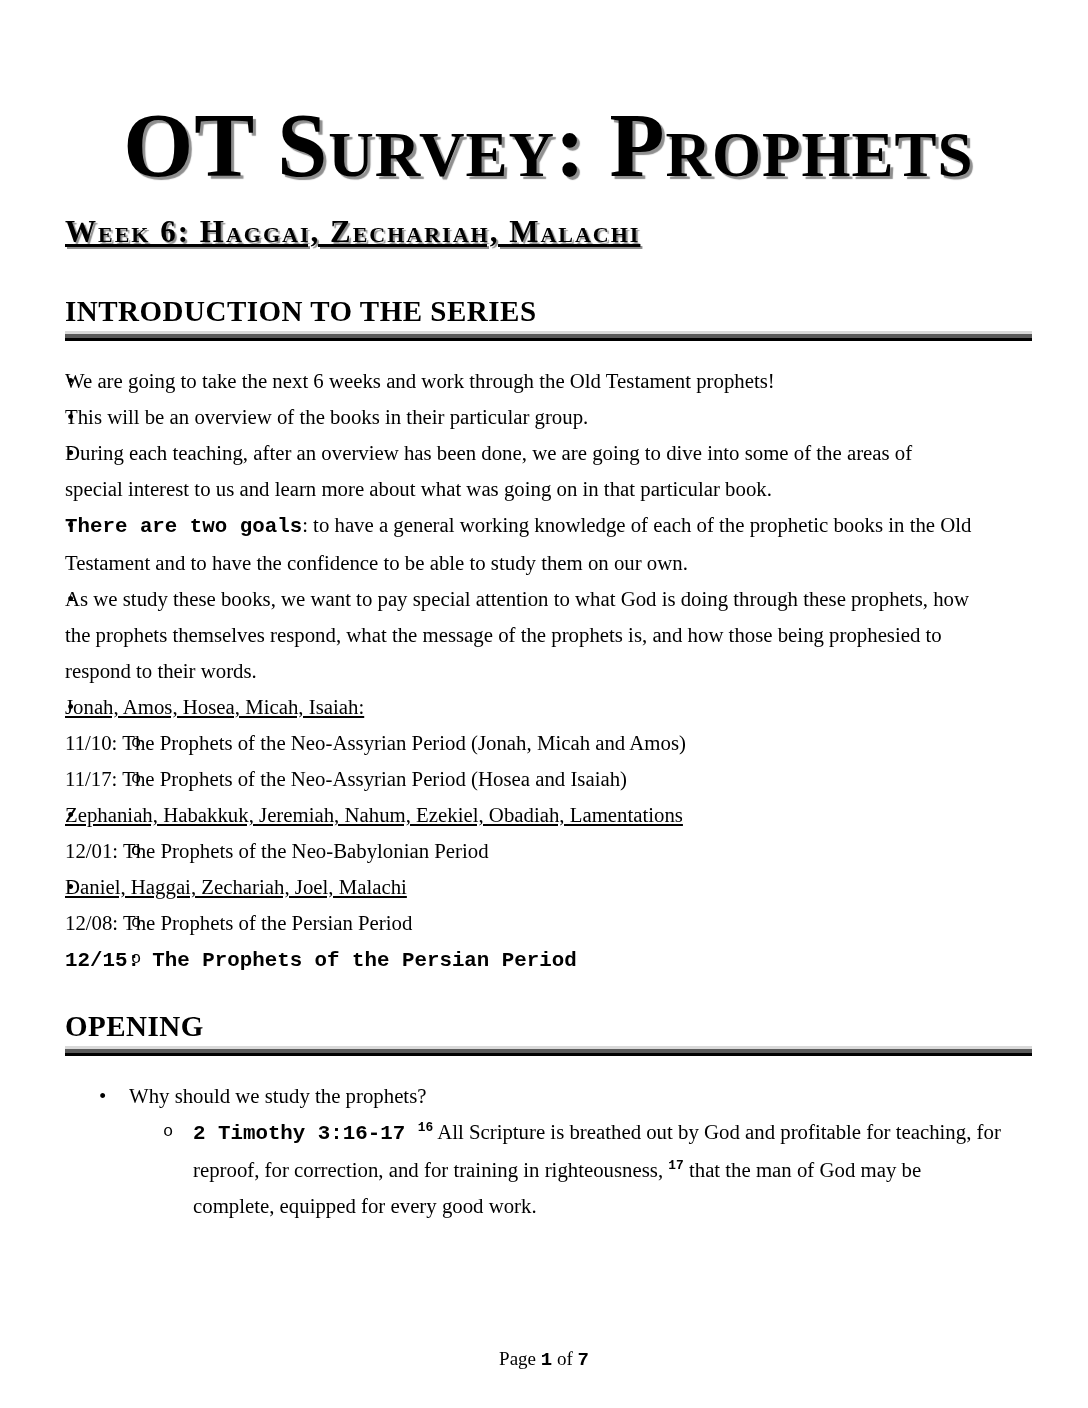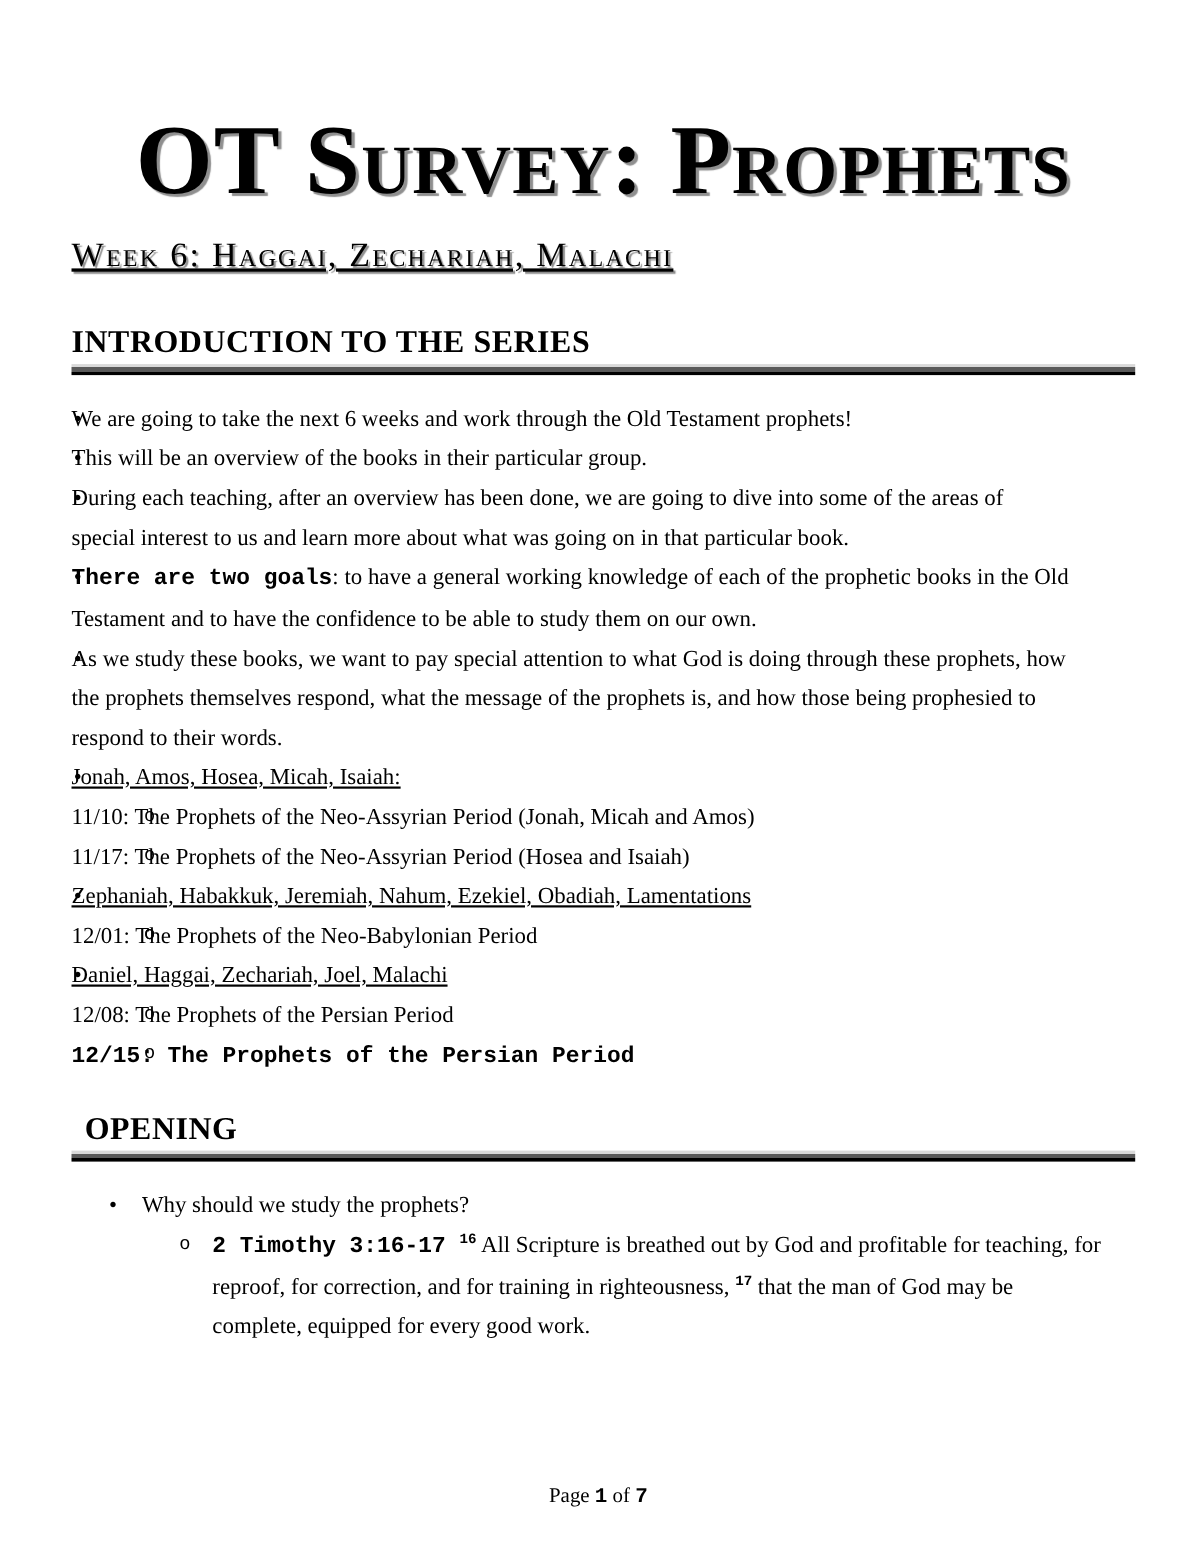--- a/index.html
+++ b/index.html
@@ -22,33 +22,33 @@
     text-align:center;
     font-size:90px;line-height:1.1;
     font-weight:bold;
     font-variant:small-caps;
     letter-spacing:1px;
     text-shadow:3px 3px 1px var(--shadow,#8f8f8f);
   }
   h2.doc-subtitle{
     margin:18px 0 0;
     font-size:31px;line-height:1.2;
-    font-weight:normal;
+    font-weight:bold;
     font-variant:small-caps;
     letter-spacing:2px;
     text-decoration:underline;
     text-shadow:2px 2px 1px var(--shadow,#8f8f8f);
   }
   h3.sec-h{
     margin:44px 0 0;
     font-size:29px;line-height:34px;
     font-weight:bold;
     letter-spacing:0.5px;
   }
-  .sec-h.second{margin-top:30px;margin-left:12px;}
+  .sec-h.second{margin-top:30px;}
   .rule{
     height:10px;margin-top:3px;
     background:linear-gradient(to bottom,
       var(--rule-light,#d9d9d9) 0px, var(--rule-light,#d9d9d9) 3px,
       var(--rule-mid,#5a5a5a) 3px,  var(--rule-mid,#5a5a5a) 7px,
       var(--rule-dark,#000000) 7px, var(--rule-dark,#000000) 10px);
   }
 
   ul.list{
     list-style:none;

